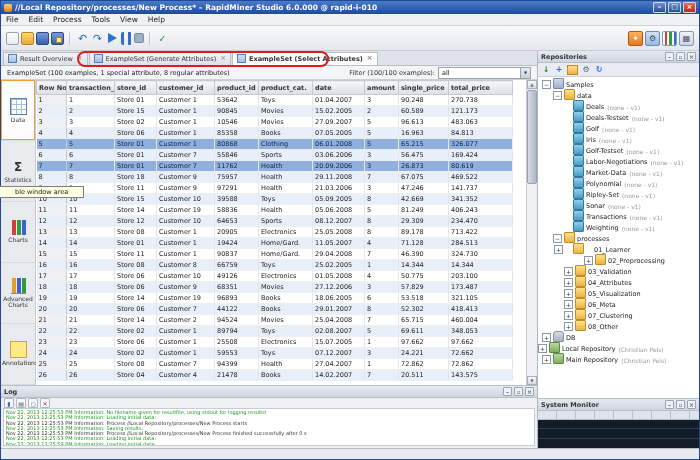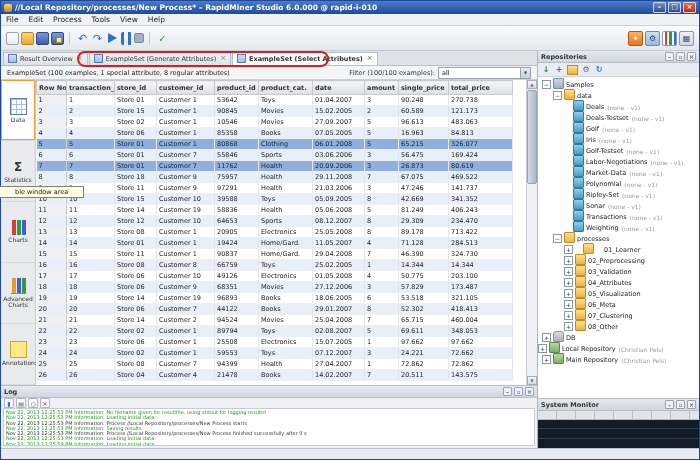--- a/index.html
+++ b/index.html
@@ -697,26 +697,26 @@
               <span class="expander none"></span>
               <span class="tree-ic tk-data" data-name="data-icon"></span>
               <span class="tree-label" data-name="tree-label">Weighting</span>
               <span class="tree-suffix" data-name="tree-suffix">(none - v1)</span>
             </div>
             <div class="tree-item" data-name="repo-tree-item" style="padding-left: 15px;">
               <span class="expander" data-name="expander-icon">−</span>
               <span class="tree-ic tk-folder" data-name="folder-icon"></span>
               <span class="tree-label" data-name="tree-label">processes</span>
             </div>
-            <div class="tree-item" data-name="repo-tree-item" style="padding-left: 26px; gap: 8px;">
+            <div class="tree-item" data-name="repo-tree-item" style="padding-left: 16px; gap: 8px;">
               <span class="expander" data-name="expander-icon">+</span>
               <span class="tree-ic tk-folder" data-name="folder-icon"></span>
               <span class="tree-label" data-name="tree-label">01_Learner</span>
             </div>
-            <div class="tree-item" data-name="repo-tree-item" style="padding-left: 26px;">
+            <div class="tree-item" data-name="repo-tree-item" style="padding-left: 18px; margin-left: 28px;">
               <span class="expander" data-name="expander-icon">+</span>
               <span class="tree-ic tk-folder" data-name="folder-icon"></span>
               <span class="tree-label" data-name="tree-label">02_Preprocessing</span>
             </div>
             <div class="tree-item" data-name="repo-tree-item" style="padding-left: 26px;">
               <span class="expander" data-name="expander-icon">+</span>
               <span class="tree-ic tk-folder" data-name="folder-icon"></span>
               <span class="tree-label" data-name="tree-label">03_Validation</span>
             </div>
             <div class="tree-item" data-name="repo-tree-item" style="padding-left: 26px;">

